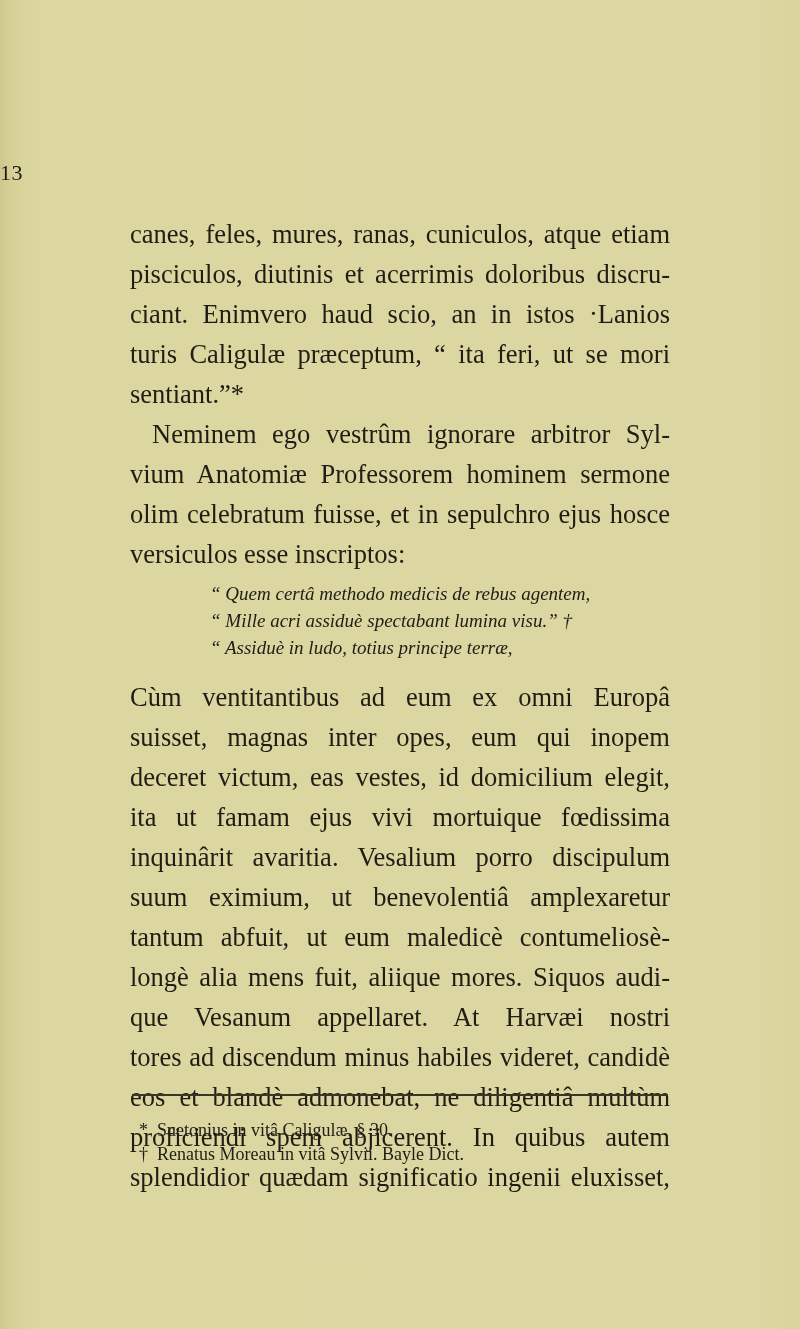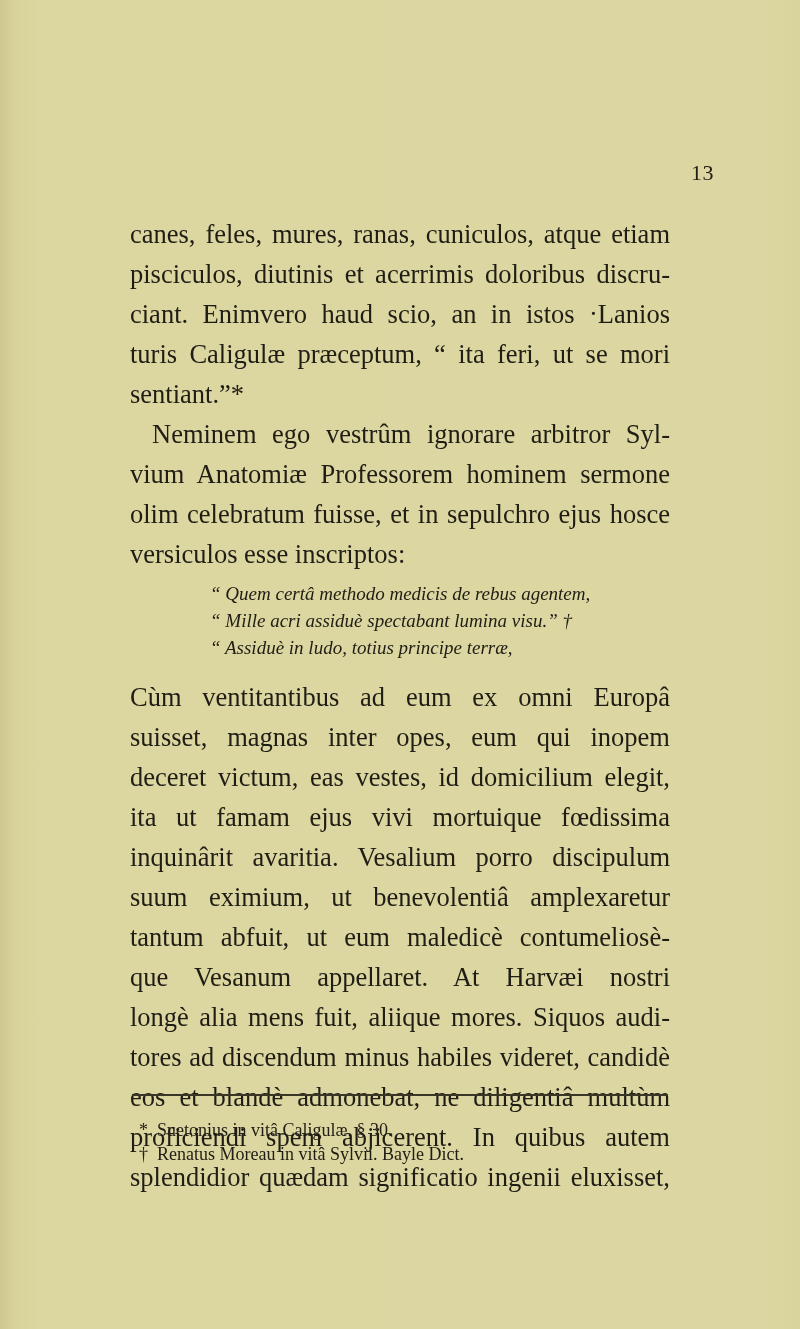--- a/index.html
+++ b/index.html
@@ -6,21 +6,21 @@
     body {
       width: 800px; height: 1329px; overflow: hidden; position: relative;
       background: #dcd6a0;
       background-image:
         linear-gradient(90deg, #cfc88e 0px, #d8d29a 14px, #dcd6a1 40px, #dcd7a2 760px, #d9d39d 800px);
       font-family: "Liberation Serif", "DejaVu Serif", serif;
       color: #1f1d14;
     }
     .page-number {
       position: absolute; top: 160px; left: 0; width: 714px;
-      text-align: right; font-size: 22px; letter-spacing: 0.5px;
+      text-align: left; font-size: 22px; letter-spacing: 0.5px;
     }
     .body-text {
       position: absolute; top: 214px; left: 130px; width: 540px;
       font-size: 26.5px; line-height: 40px;
     }
     .line { display: block; white-space: nowrap; text-align: justify; text-align-last: justify; }
     .line.last { text-align-last: left; }
     .line.indent { padding-left: 22px; }
     .verse {
       margin: 6px 0 6px 0; padding-left: 80px;
@@ -65,22 +65,22 @@
   </div>
   <div class="verse-gap-after"></div>
   <div>
     <span class="line">Cùm ventitantibus ad eum ex omni Europâ</span>
     <span class="line">suisset, magnas inter opes, eum qui inopem</span>
     <span class="line">deceret victum, eas vestes, id domicilium elegit,</span>
     <span class="line">ita ut famam ejus vivi mortuique fœdissima</span>
     <span class="line">inquinârit avaritia.  Vesalium porro discipulum</span>
     <span class="line">suum eximium, ut benevolentiâ amplexaretur</span>
     <span class="line">tantum abfuit, ut eum maledicè contumeliosè-</span>
+    <span class="line">longè alia mens fuit, aliique mores.  Siquos audi-</span>
     <span class="line">que Vesanum appellaret.  At Harvæi nostri</span>
-    <span class="line">longè alia mens fuit, aliique mores.  Siquos audi-</span>
     <span class="line">tores ad discendum minus habiles videret, candidè</span>
     <span class="line">eos et blandè admonebat, ne diligentiâ multùm</span>
     <span class="line">proficiendi spem abjicerent.  In quibus autem</span>
     <span class="line">splendidior quædam significatio ingenii eluxisset,</span>
   </div>
 </div>
 
 <div class="rule"></div>
 
 <div class="footnotes">

